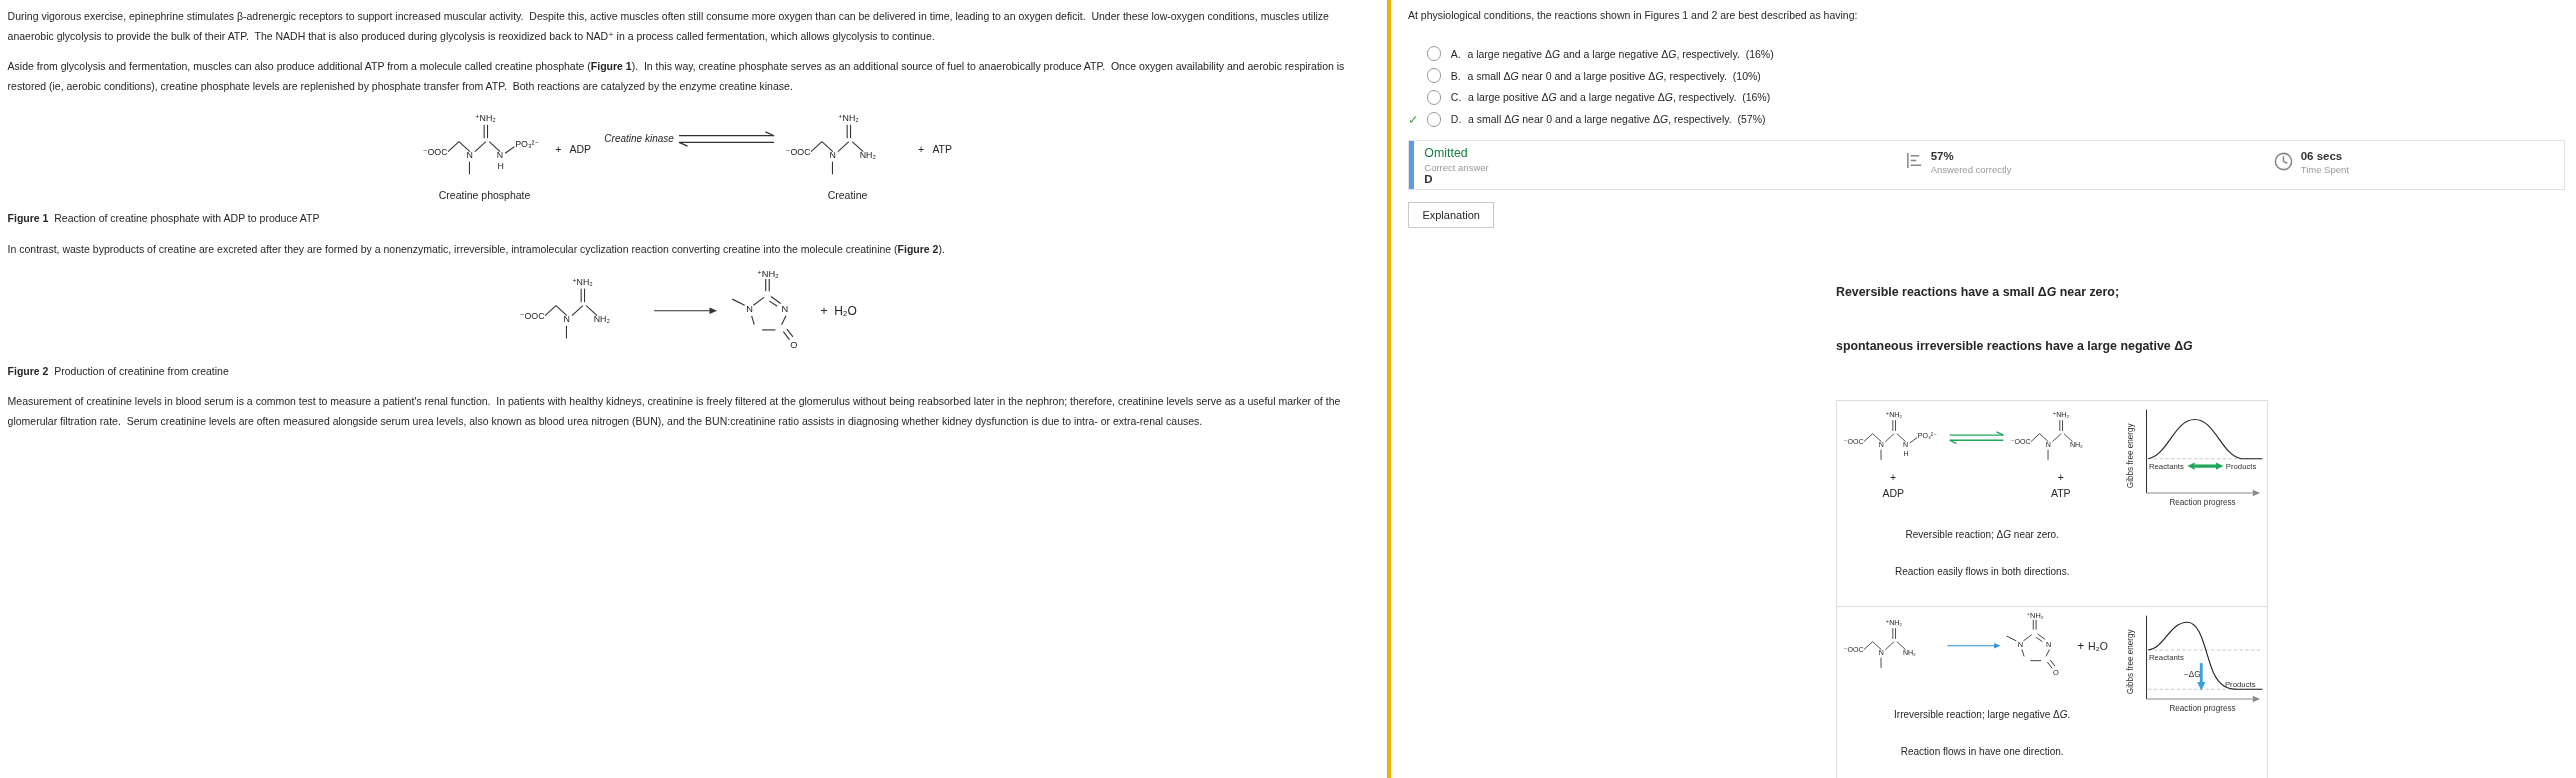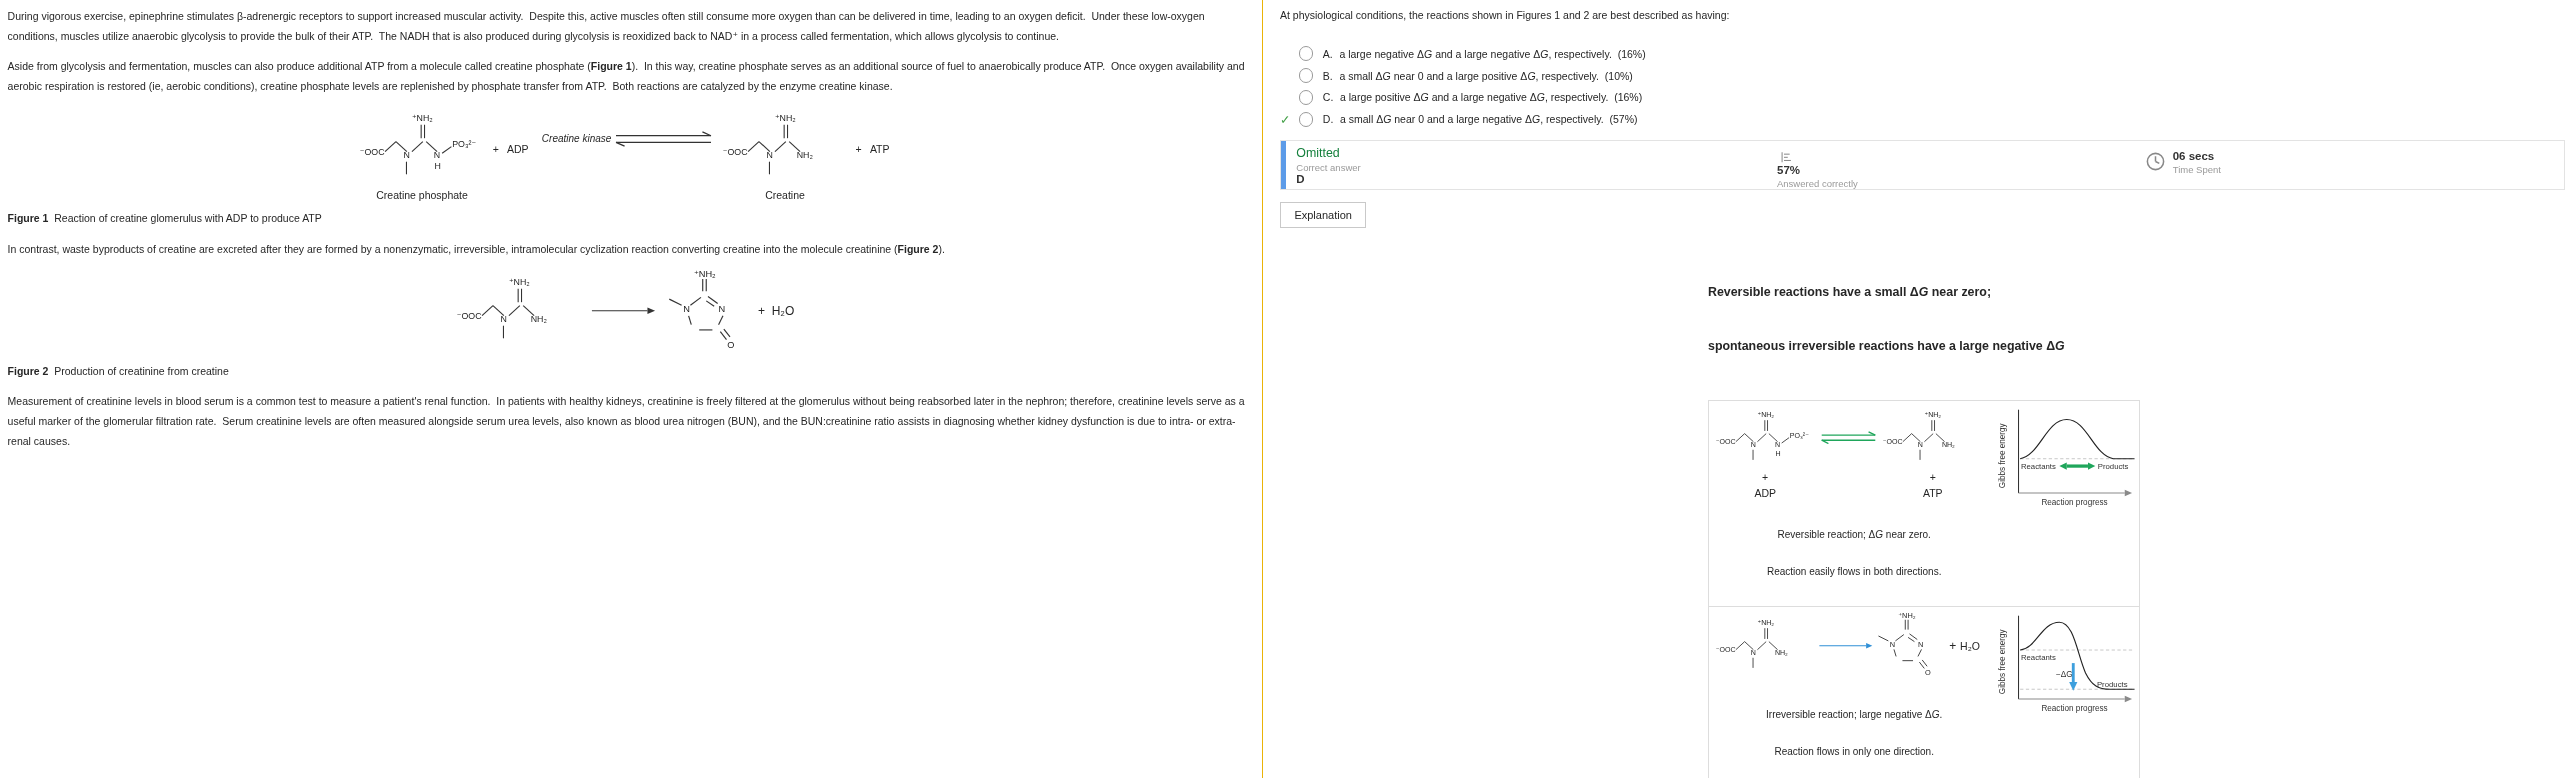--- a/index.html
+++ b/index.html
@@ -5,21 +5,21 @@
   * { box-sizing: border-box; }
   html,body { margin:0; padding:0; background:#fff; }
   body {
     width:2576px; height:778px; overflow:hidden;
     font-family:"Liberation Sans","DejaVu Sans",sans-serif;
     color:#262626; font-size:10.5px;
   }
   .app { display:flex; width:2576px; height:778px; }
 
   
-  .left-panel { width:1263px; border-right:1px solid #eab308; padding:5.7px 13.4px 0 7.6px; }
+  .left-panel { width:1391px; border-right:4px solid #eab308; padding:5.7px 13.4px 0 7.6px; }
   .txt { margin:0 0 10.5px 0; line-height:20px; white-space:pre-wrap; }
   .figure-block { display:flex; justify-content:center; align-items:flex-start; margin:3.8px 0 1.9px 0; }
   .struct-col { display:flex; flex-direction:column; align-items:center; }
   .struct-label { font-size:10.5px; margin-top:1.9px; color:#262626; }
   .plus-group { font-size:10.5px; margin:36px 7.6px 0 7.6px; white-space:pre; }
   .eq-col { display:flex; flex-direction:row; align-items:center; margin:23px 5.7px 0 5.7px; }
   .kinase { font-style:italic; font-size:10px; margin-bottom:1.9px; }
   .chem-svg text { font-family:"Liberation Sans","DejaVu Sans",sans-serif; font-size:10.5px; fill:#222; }
   .chem-svg line, .chem-svg path { stroke:#333; stroke-width:1.3; fill:none; }
   .fig2-row { display:flex; justify-content:center; align-items:center; margin:1.9px 0 0 0; }
@@ -34,21 +34,21 @@
   .opt-letter { margin-right:6.7px; }
   .opt-text { white-space:pre-wrap; }
 
   .result-box { position:relative; border:1px solid #e3e3e3; margin-top:12.4px; height:50px; display:flex; background:#fff; }
   .result-accent { position:absolute; left:0; top:0; width:4.8px; height:100%; background:#5c9be8; }
   .res-col1 { width:496px; padding:5.7px 0 0 15.3px; }
   .res-status { color:#15803d; font-size:12.4px; }
   .res-sub { color:#9a9a9a; font-size:9.5px; margin-top:1.9px; }
   .res-strong { font-weight:bold; font-size:11.5px; color:#333; }
   .res-col { display:flex; align-items:flex-start; padding-top:9.5px; }
-  .res-col2 { width:368px;flex-direction:column; }
+  .res-col2 { width:368px; }
   .res-ic { margin-right:6.7px; margin-top:1px; }
 
   .tab-row { margin-top:12.4px; }
   .tab { display:inline-block; border:1px solid #c9c9c9; background:#fff; padding:5.7px 13.4px 6.7px 13.4px; font-size:11px; }
 
   
   .fig-wrap { width:432px; margin:19px 0 0 428px; }
   .fig-title { font-weight:bold; font-size:12.4px; text-align:left; line-height:18px; margin-bottom:8.6px; white-space:pre-wrap; }
   .fig-box { border:1px solid #ddd; background:#fff; }
   .fig-row { display:flex; padding:4.8px 1.9px 2.9px 5.7px; }
@@ -115,21 +115,21 @@
             <line x1="78" y1="37" x2="78" y2="21"></line>
           <text x="63" y="16">⁺NH₂</text>
           <line x1="80" y1="41" x2="93" y2="53"></line>
           <text x="89" y="61">NH₂</text>
         </svg>
         <div class="struct-label">Creatine</div>
       </div>
       <div class="plus-group">+   ATP</div>
     </div>
 
-    <p class="txt" style="margin-top:7.6px"><span class="b">Figure 1</span><span>  Reaction of creatine glomerulus with ADP to produce ATP</span></p>
+    <p class="txt" style="margin-top:7.6px"><span class="b">Figure 1</span><span>  Reaction of creatine phosphate with ADP to produce ATP</span></p>
     <p class="txt"><span>In contrast, waste byproducts of creatine are excreted after they are formed by a nonenzymatic, irreversible, intramolecular cyclization reaction converting creatine into the molecule creatinine (</span><span class="b">Figure 2</span><span>).</span></p>
 
     <div class="fig2-row">
       <svg class="chem-svg" width="126" height="80" viewBox="0 0 150 95" style="font-size:11px">
         <text x="1" y="57">⁻OOC</text>
         <line x1="31" y1="53" x2="44" y2="41"></line>
           <line x1="44" y1="41" x2="57" y2="53"></line>
         <text x="53" y="61">N</text>
         <line x1="56.5" y1="65" x2="56.5" y2="80"></line>
         <line x1="63" y1="53" x2="76" y2="41"></line>
@@ -343,21 +343,21 @@
                 <line x1="31" y1="63" x2="28" y2="53"></line>
                 <line x1="64" y1="71" x2="71" y2="80"></line>
                   <line x1="68" y1="68" x2="75" y2="77"></line>
                 <text x="72" y="90">O</text>
               </svg>
               <span class="inline-plus" style="margin:0 3.8px">+</span>
               <span style="font-size:10.5px">H₂O</span>
             </div>
             <div class="fig-caption">
               <div><span>Irreversible reaction; large negative Δ</span><span class="i">G</span><span>.</span></div>
-              <div>Reaction flows in only one direction.</div>
+              <div>Reaction flows in have one direction.</div>
             </div>
           </div>
           <svg class="plot-svg" width="143" height="103" viewBox="0 0 175 125" style="font-size:11px">
             <line x1="30" y1="4" x2="30" y2="106" stroke="#333" stroke-width="1.3"></line>
             <line x1="30" y1="106" x2="160" y2="106" stroke="#8a8a8a" stroke-width="1.3"></line>
             <polygon points="160,102 169,106 160,110" fill="#8a8a8a"></polygon>
             <text x="-100" y="14" transform="rotate(-90)" font-size="10">Gibbs free energy</text>
             <line x1="32" y1="46" x2="172" y2="46" stroke="#bbb" stroke-width="1" stroke-dasharray="4,3"></line>
             <line x1="32" y1="94" x2="172" y2="94" stroke="#bbb" stroke-width="1" stroke-dasharray="4,3"></line>
             <path d="M32,46 C52,44 58,12 80,12 C98,12 102,52 112,74 C120,90 128,94 142,94 L172,94" fill="none" stroke="#222" stroke-width="1.4"></path>

